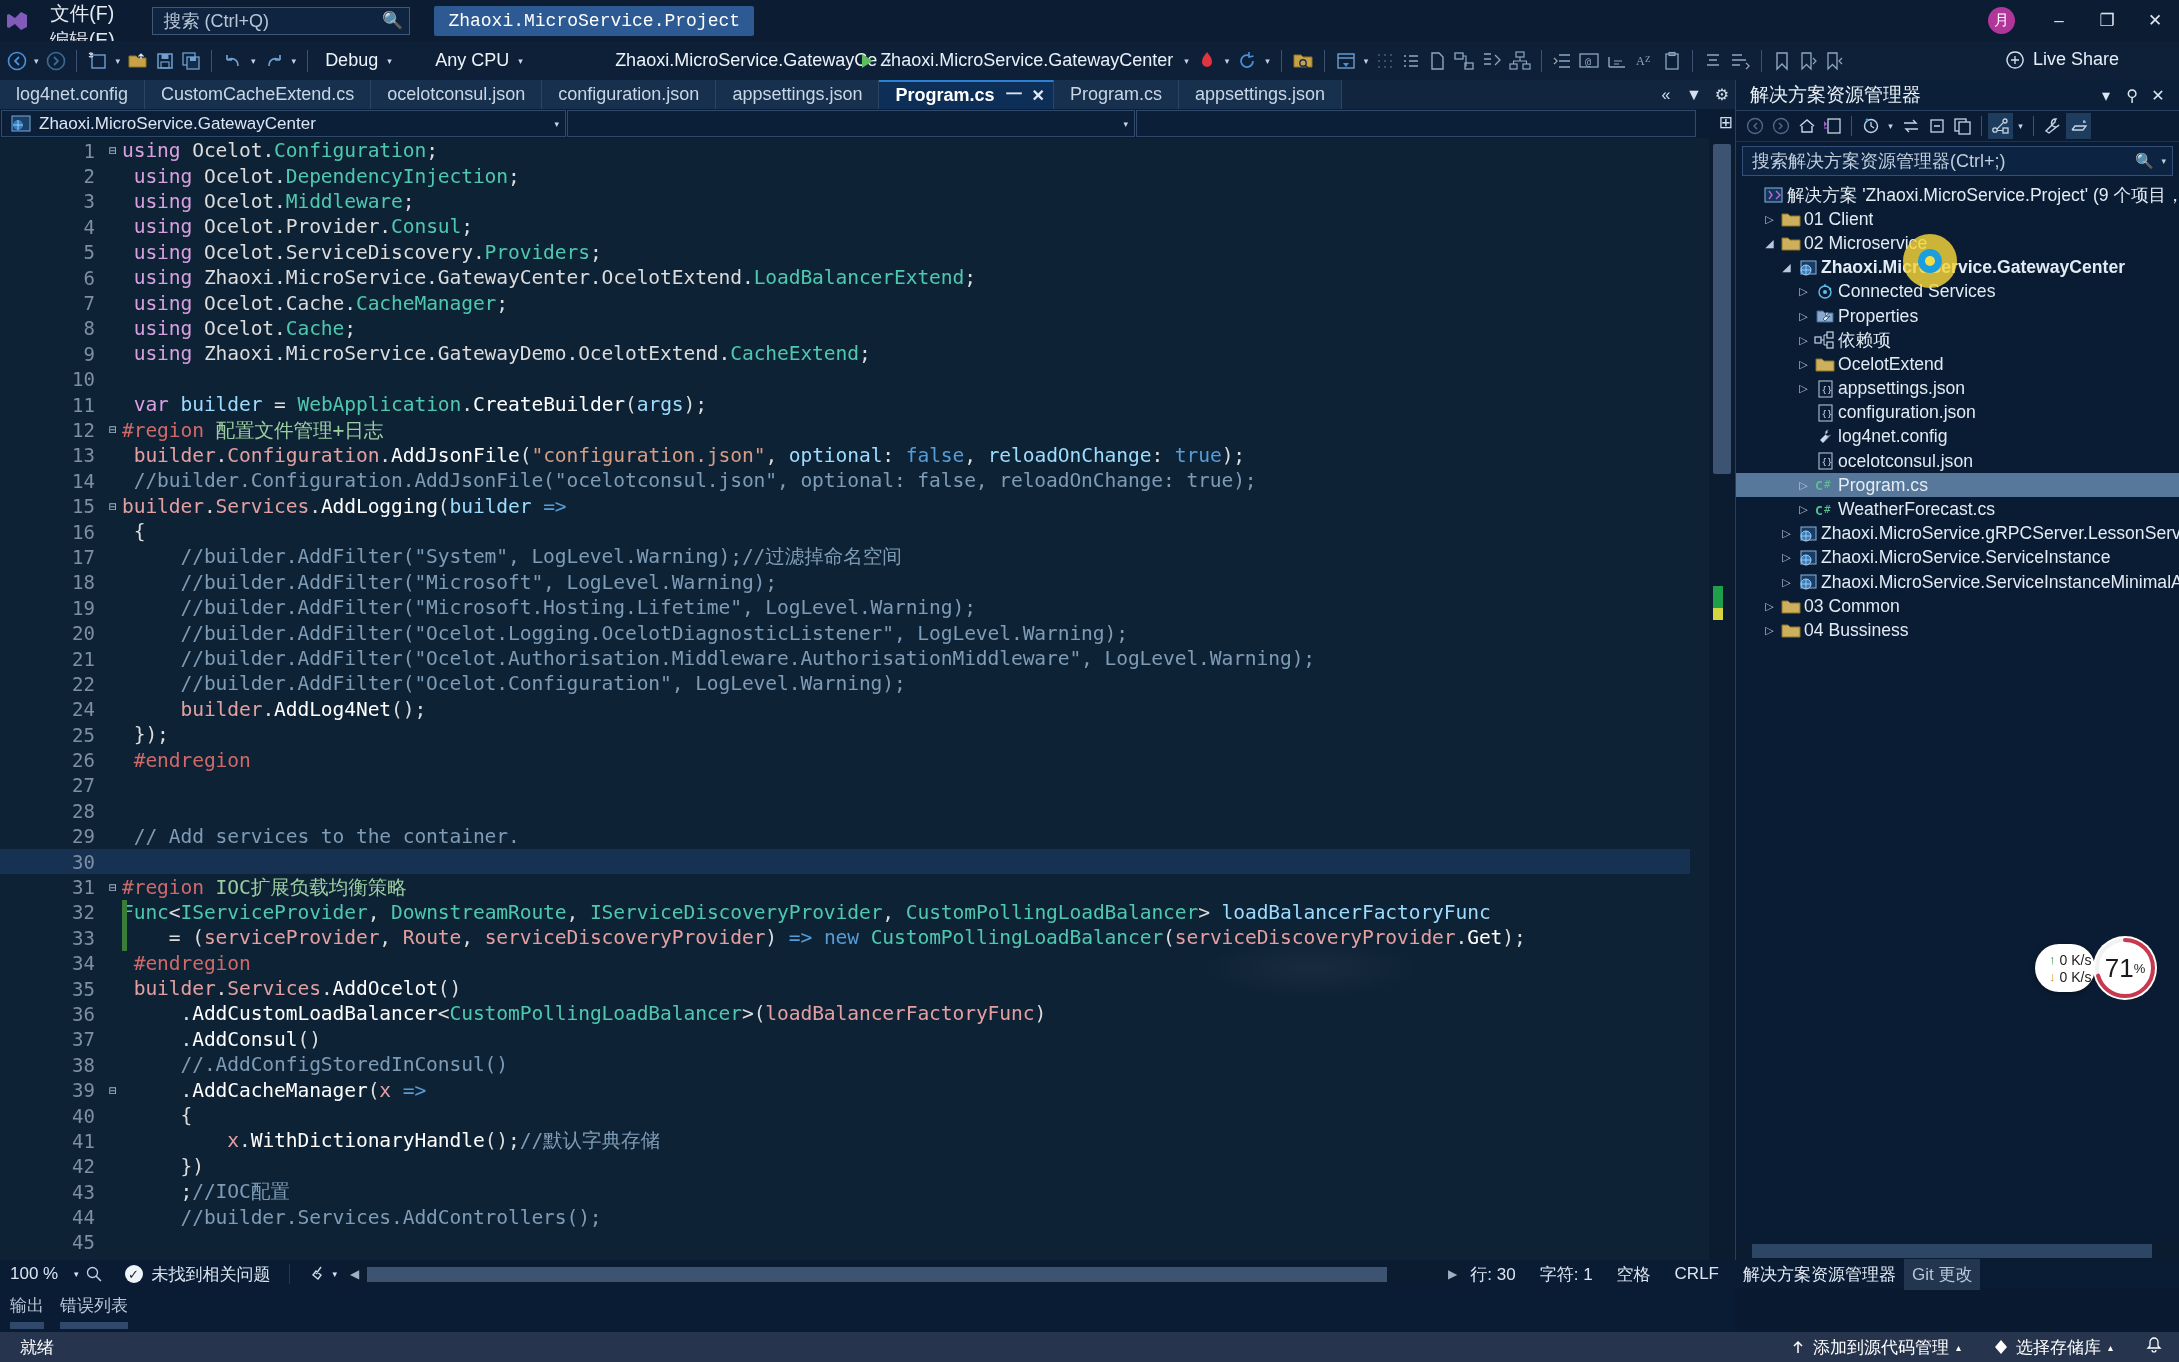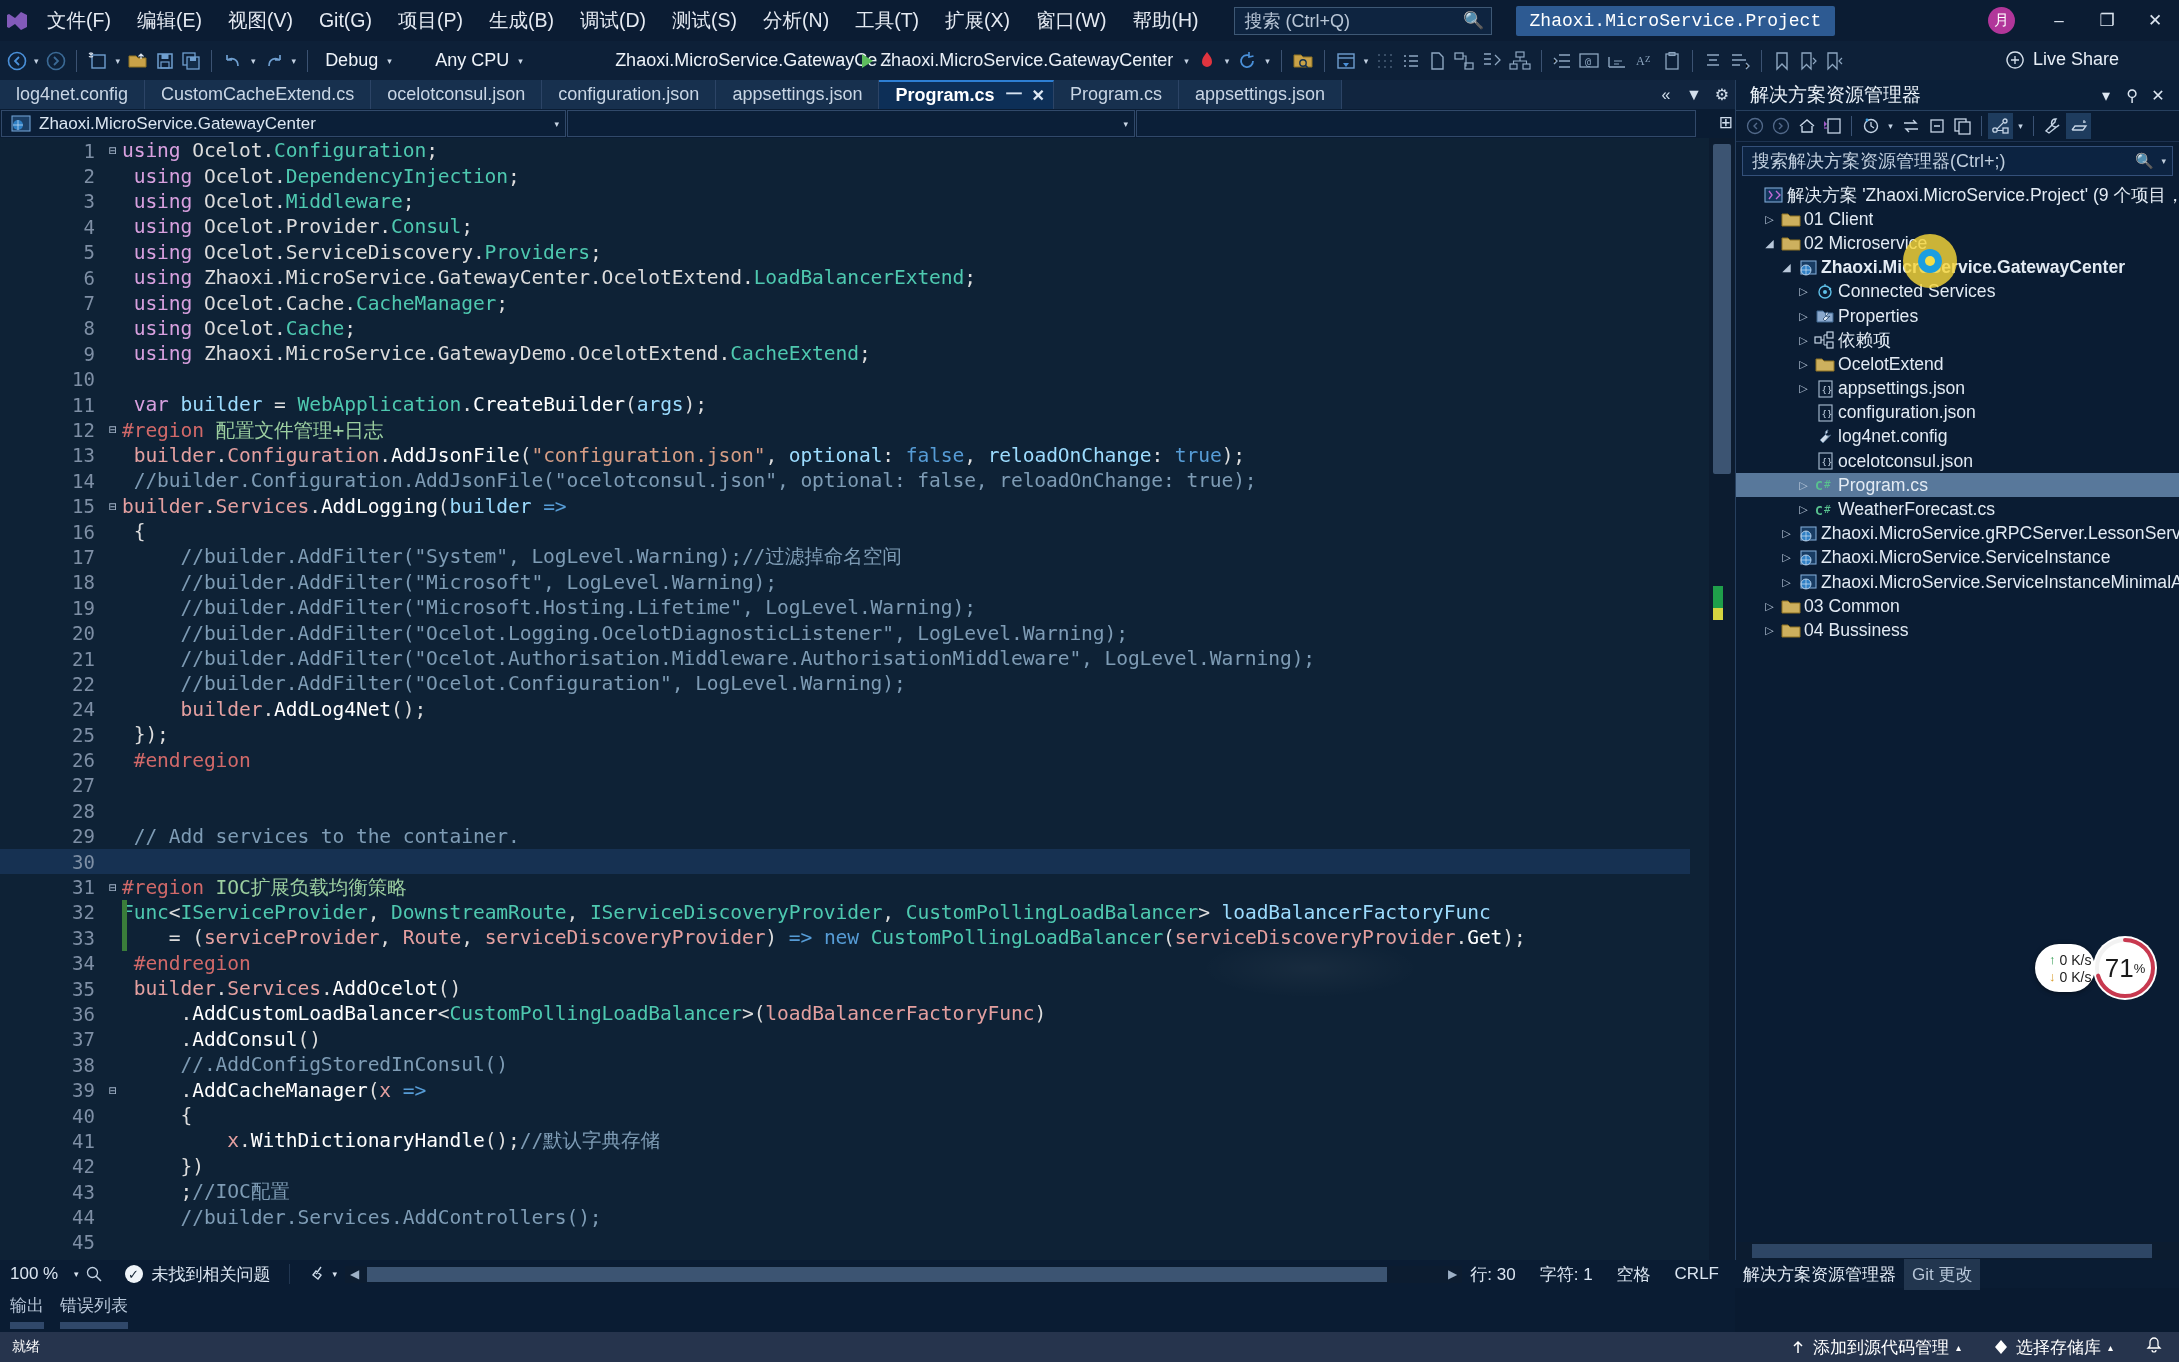--- a/index.html
+++ b/index.html
@@ -13,21 +13,21 @@
 
   
   .titlebar {
     position: absolute; top: 0; left: 0; width: 2179px; height: 41px;
     background: #0b1c33; display: flex; align-items: center;
   }
   .vs-logo {
     width: 34px; height: 41px; display:flex; align-items:center; justify-content:center;
   }
   .vs-logo svg { display:block; }
-  .menu { display: flex; align-items: flex-start; height: 41px; }
+  .menu { display: flex; align-items: center; height: 41px; flex-direction: column; }
   .menu-item {
     color: #e5eaf2; font-size: 19.5px; padding: 0 13px; height: 41px;
     display: flex; align-items: center; white-space: nowrap; cursor: default;
   }
   .search-box {
     margin-left: 22px; width: 258px; height: 28px; background: #0e2440;
     border: 1px solid #3e5875; display: flex; align-items: center;
     padding: 0 6px 0 10px; position: relative;
   }
   .search-box .ph { color: #b9c6d6; font-size: 18px; flex: 1; }
@@ -229,21 +229,21 @@
   }
   .ft { font-size: 17px; color: #e2eaf4; padding: 4px 8px; }
   .ft.on { border: 1px solid #4a6party; }
   .ft.grey { color: #b7c6d8; background: #22364f; }
 
   
   .gbar {
     position: absolute; bottom: 0; left: 0; width: 2179px; height: 30px;
     background: #26344d; display: flex; align-items: center;
   }
-  .gbar .ready { color: #ffffff; font-size: 14px; padding-left: 12px; flex: 1; }
+  .gbar .ready { color: #ffffff; font-size: 17px; padding-left: 20px; flex: 1; }
   .gbar .gi { display: flex; align-items: center; gap: 7px; color: #ffffff; font-size: 17px; padding: 0 16px; }
   .gbar .caret-up { font-size: 10px; }
   .gbar-bell { padding: 0 16px; font-size: 17px; color: #fff; }
 
   
   .netbadge {
     position: absolute; left: 2035px; top: 944px; display: flex; align-items: center;
     background: #ffffff; border-radius: 24px; height: 48px; padding: 0 4px 0 14px;
     box-shadow: 0 1px 5px rgba(0,0,0,.45); z-index: 40;
   }

